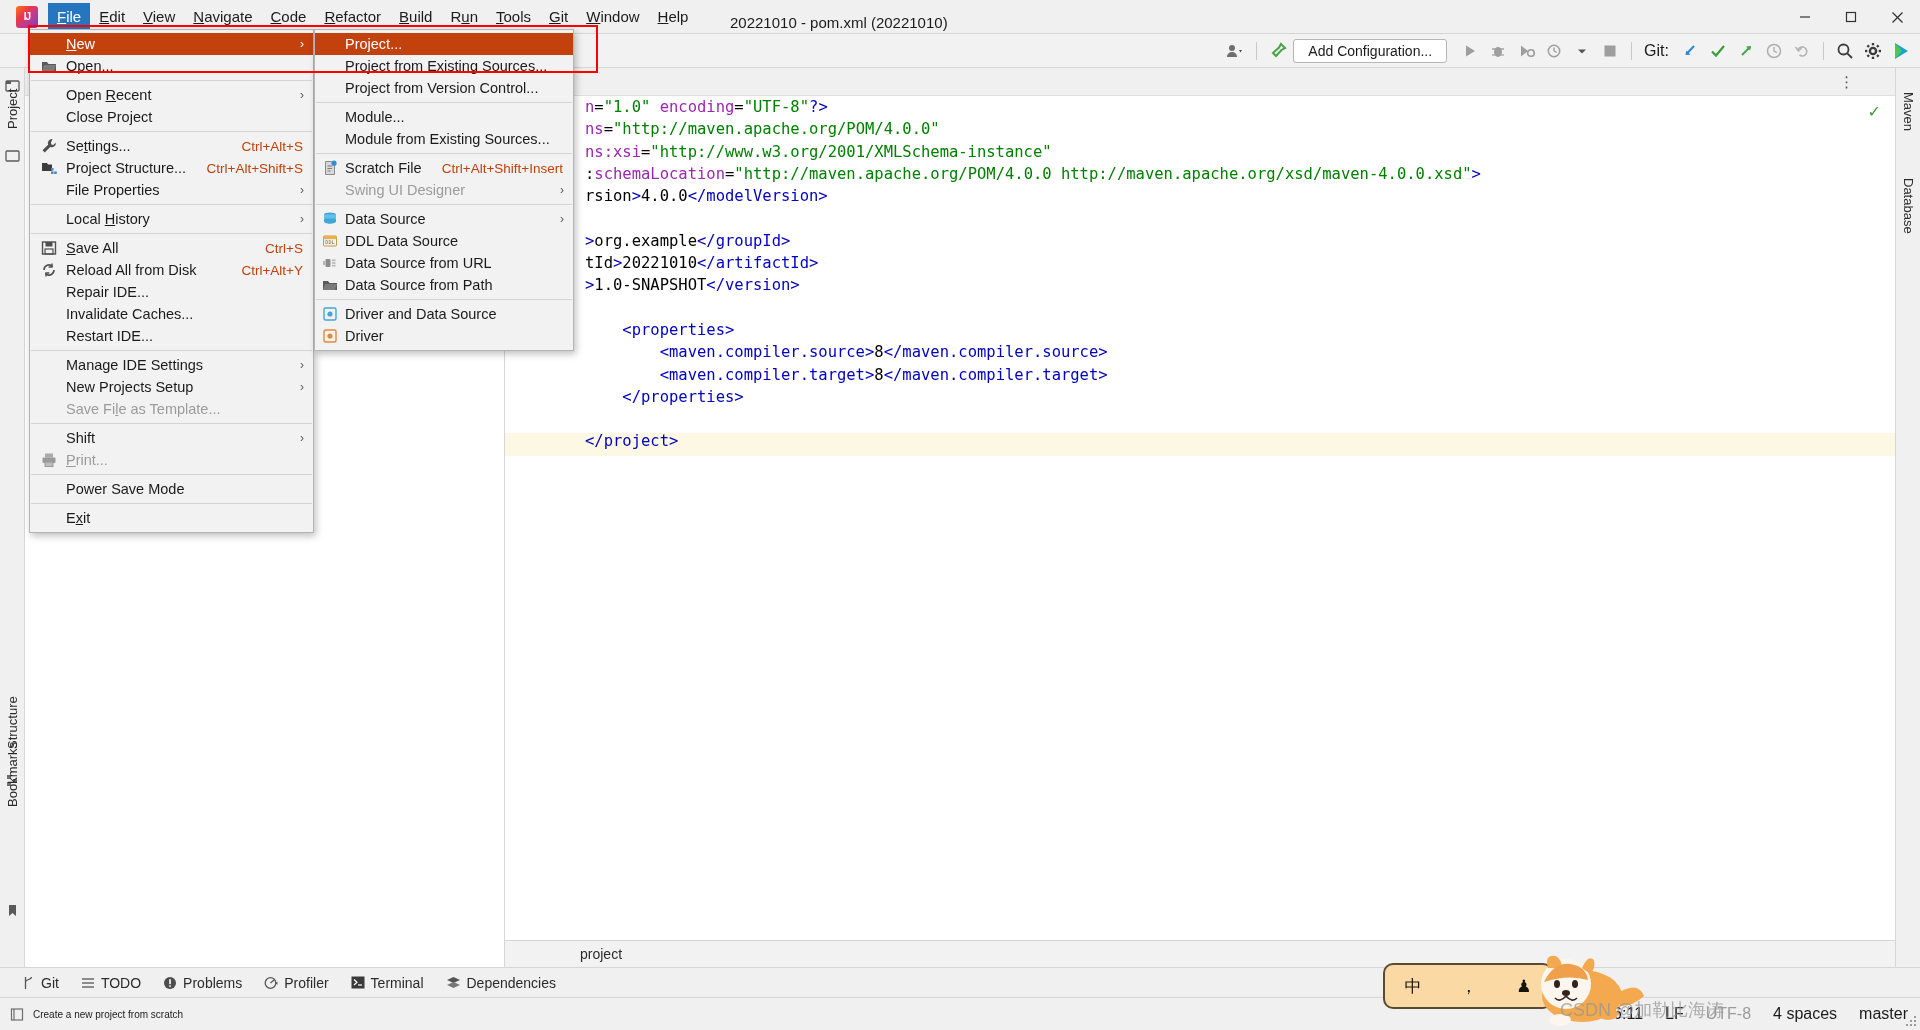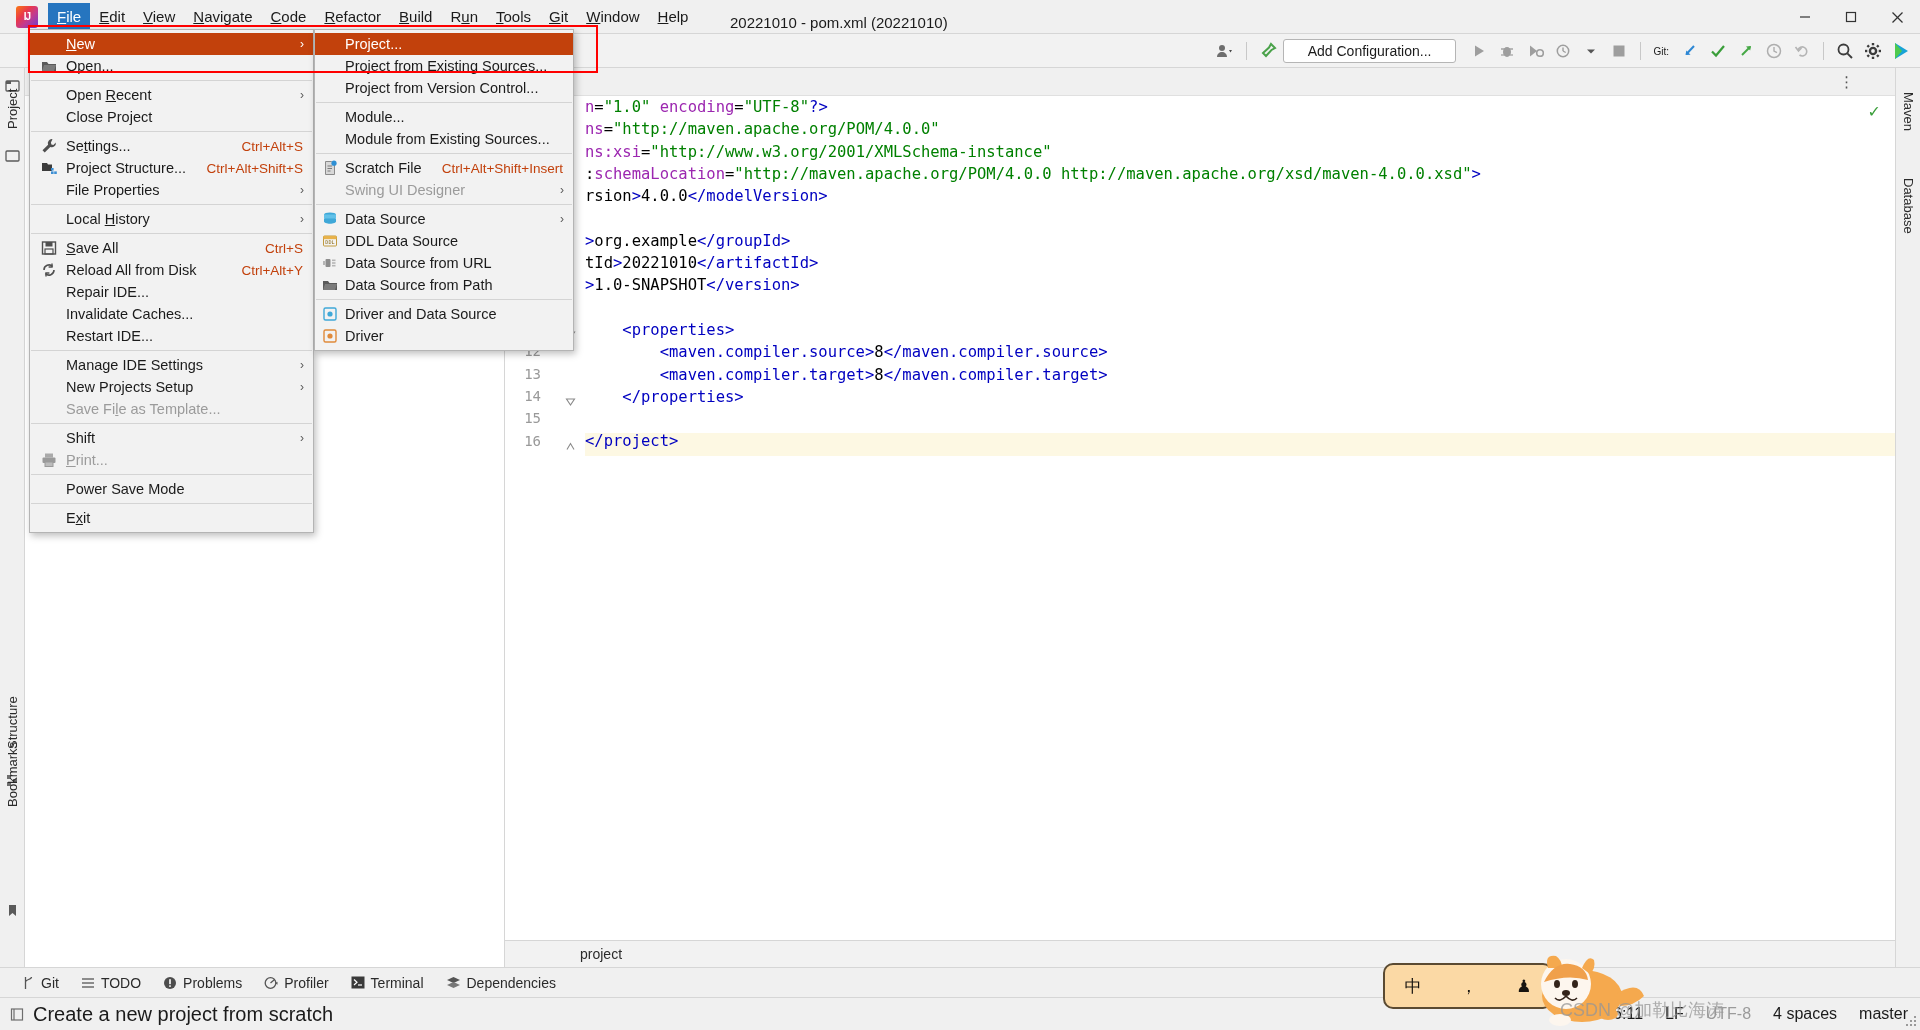--- a/index.html
+++ b/index.html
@@ -59,25 +59,25 @@
   #toolbar-right {
     position: absolute; right: 6px; top: 0; height: 34px;
     display: flex; align-items: center; gap: 2px;
   }
   .tb-icon {
     width: 26px; height: 26px; display: flex; align-items: center;
     justify-content: center; cursor: default;
   }
   .tb-sep { width: 1px; height: 18px; background: #c8c8c8; margin: 0 6px; }
   #add-config {
-    height: 24px; padding: 0 24px; border: 1px solid #b5b5b5; border-radius: 3px;
+    height: 24px; padding: 0 14px; border: 1px solid #b5b5b5; border-radius: 3px;
     background: #fff; font-size: 14px; color: #1b1b1b;
     display: flex; align-items: center; cursor: default; margin-right: 8px;
   }
-  #git-label { font-size: 10px; color: #1b1b1b; margin: 0 6px 0 4px; }
+  #git-label { font-size: 16px; color: #1b1b1b; margin: 0 6px 0 4px; }
 
   
   #left-strip {
     position: absolute; left: 0; top: 68px; width: 25px; height: 899px;
     background: #f0f0f0; border-right: 1px solid #d6d6d6;
   }
   .vstrip-item {
     position: absolute; left: 0; width: 25px;
     writing-mode: vertical-rl; text-orientation: mixed;
     font-size: 13px; color: #2b2b2b; cursor: default;
@@ -164,21 +164,21 @@
     font-size: 14px; color: #2b2b2b; cursor: default;
   }
 
   
   #statusbar {
     position: absolute; left: 0; top: 997px; width: 1920px; height: 33px;
     background: #f0f0f0; border-top: 1px solid #d6d6d6;
     display: flex; align-items: center;
   }
   #status-msg {
-    font-size: 20px; color: #1b1b1b; margin-left: 10px;
+    font-size: 10px; color: #1b1b1b; margin-left: 10px;
     display: flex; align-items: center; gap: 8px;
   }
   #status-right {
     position: absolute; right: 12px; display: flex; align-items: center;
     gap: 22px; font-size: 16px; color: #1b1b1b;
   }
   #status-right .dim { color: #9b9b9b; }
 
   
   #file-menu {
@@ -438,37 +438,20 @@
 </div>
 
 <div id="editor-area">
   <div id="editor-tabbar">
     <div id="editor-more">⋮</div>
   </div>
   <div id="inspection-check">✓</div>
 
   <div id="hl-line" style="top: 364.5px;"></div>
 
-  <div id="gutter">
-      <div class="lineno" style="top: 225px;">11</div>
-      <div class="lineno" style="top: 247.3px;">12</div>
-      <div class="lineno" style="top: 269.6px;">13</div>
-      <div class="lineno" style="top: 291.9px;">14</div>
-      <div class="lineno" style="top: 314.2px;">15</div>
-      <div class="lineno" style="top: 336.5px;">16</div>
-      <div class="fold" style="top: 230px;"><svg width="11" height="11" viewBox="0 0 11 11">
-          <polygon points="1.5,3 9.5,3 5.5,9" fill="none" stroke="#8a8a8a" stroke-width="1.1"></polygon>
-        </svg></div>
-      <div class="fold" style="top: 296.9px;"><svg width="11" height="11" viewBox="0 0 11 11">
-          <polygon points="1.5,3 9.5,3 5.5,9" fill="none" stroke="#8a8a8a" stroke-width="1.1"></polygon>
-        </svg></div>
-      <div class="fold" style="top: 341.5px;"><svg width="11" height="11" viewBox="0 0 11 11">
-          <path d="M2 8.5 L5.5 2.5 L9 8.5" fill="none" stroke="#8a8a8a" stroke-width="1.1"></path>
-        </svg></div>
-    </div>
   <div id="code"><div class="code-line"><span class="attrname">n</span>=<span class="str">"1.0"</span> <span class="attrname">encoding</span>=<span class="str">"UTF-8"</span><span class="tag">?</span><span class="tag">&gt;</span></div><div class="code-line"><span class="attrname">ns</span>=<span class="str">"http://maven.apache.org/POM/4.0.0"</span></div><div class="code-line"><span class="attrname">ns:xsi</span>=<span class="str">"http://www.w3.org/2001/XMLSchema-instance"</span></div><div class="code-line">:<span class="attrname">schemaLocation</span>=<span class="str">"http://maven.apache.org/POM/4.0.0 http://maven.apache.org/xsd/maven-4.0.0.xsd"</span><span class="tag">&gt;</span></div><div class="code-line"><span class="txt">rsion</span><span class="tag">&gt;</span>4.0.0<span class="tag">&lt;/modelVersion</span><span class="tag">&gt;</span></div><div class="code-line">&nbsp;</div><div class="code-line"><span class="tag">&gt;</span><span class="txt">org.example</span><span class="tag">&lt;/groupId</span><span class="tag">&gt;</span></div><div class="code-line"><span class="txt">tId</span><span class="tag">&gt;</span>20221010<span class="tag">&lt;/artifactId</span><span class="tag">&gt;</span></div><div class="code-line"><span class="tag">&gt;</span>1.0-<span class="txt">SNAPSHOT</span><span class="tag">&lt;/version</span><span class="tag">&gt;</span></div><div class="code-line">&nbsp;</div><div class="code-line">    <span class="tag">&lt;properties</span><span class="tag">&gt;</span></div><div class="code-line">        <span class="tag">&lt;maven.compiler.source</span><span class="tag">&gt;</span>8<span class="tag">&lt;/maven.compiler.source</span><span class="tag">&gt;</span></div><div class="code-line">        <span class="tag">&lt;maven.compiler.target</span><span class="tag">&gt;</span>8<span class="tag">&lt;/maven.compiler.target</span><span class="tag">&gt;</span></div><div class="code-line">    <span class="tag">&lt;/properties</span><span class="tag">&gt;</span></div><div class="code-line">&nbsp;</div><div class="code-line"><span class="tag">&lt;/project</span><span class="tag">&gt;</span></div></div>
 </div>
 
 <div id="editor-bottom">
   <div id="bc-text">project</div>
 </div>
 
 <div id="bottom-bar">
     <div class="bottom-item">
       <span style="display: flex;">

